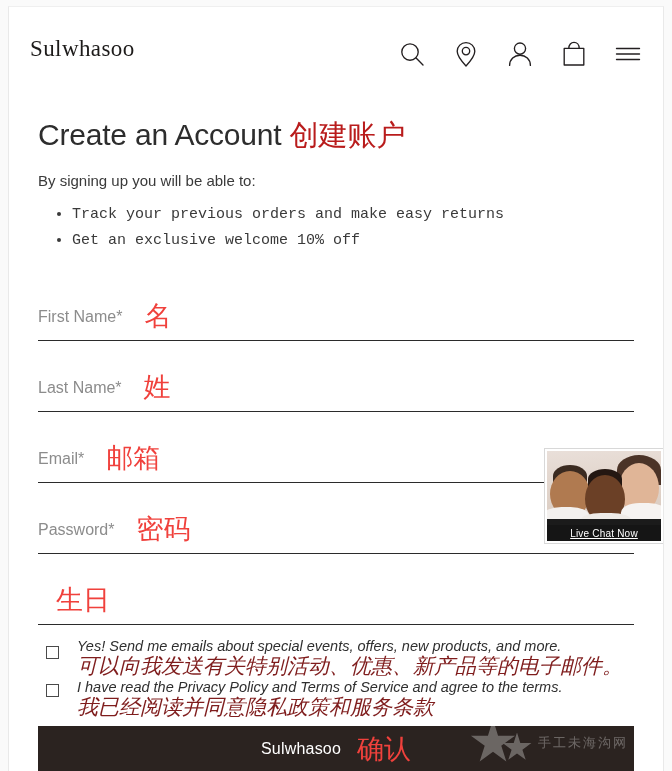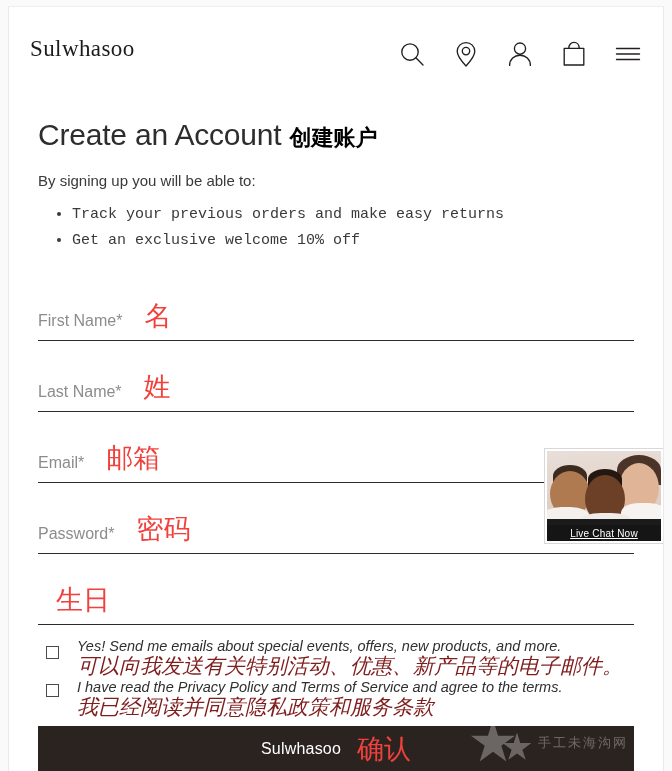--- a/index.html
+++ b/index.html
@@ -91,25 +91,25 @@
     margin: 0;
     padding-top: 26px;
     font-size: 30px;
     font-weight: 400;
     color: #2d2d2d;
     line-height: 1.2;
     letter-spacing: -0.2px;
     white-space: nowrap;
   }
   .page-title .cn {
-    color: #000000;
-    font-size: 22px;
+    color: #b91c1c;
+    font-size: 29px;
     letter-spacing: 0;
     margin-left: 8px;
-    font-weight: 700;
+    font-weight: 400;
   }
   .intro-text {
     margin: 18px 0 0 0;
     font-size: 15px;
     color: #3a3a3a;
     line-height: 1.3;
   }
   .benefits {
     margin: 11px 0 0 0;
     padding-left: 34px;
@@ -128,21 +128,21 @@
   }
   .field-row {
     position: relative;
     height: 70px;
     border-bottom: 1.6px solid #2b2b2b;
     display: flex;
     align-items: flex-end;
   }
   .field-inner {
     display: flex;
-    align-items: flex-end;
+    align-items: center;
     padding-bottom: 10px;
     width: 100%;
   }
   .field-label {
     font-size: 16px;
     color: #8c8c8c;
     font-weight: 400;
     white-space: nowrap;
   }
   .field-cn {

